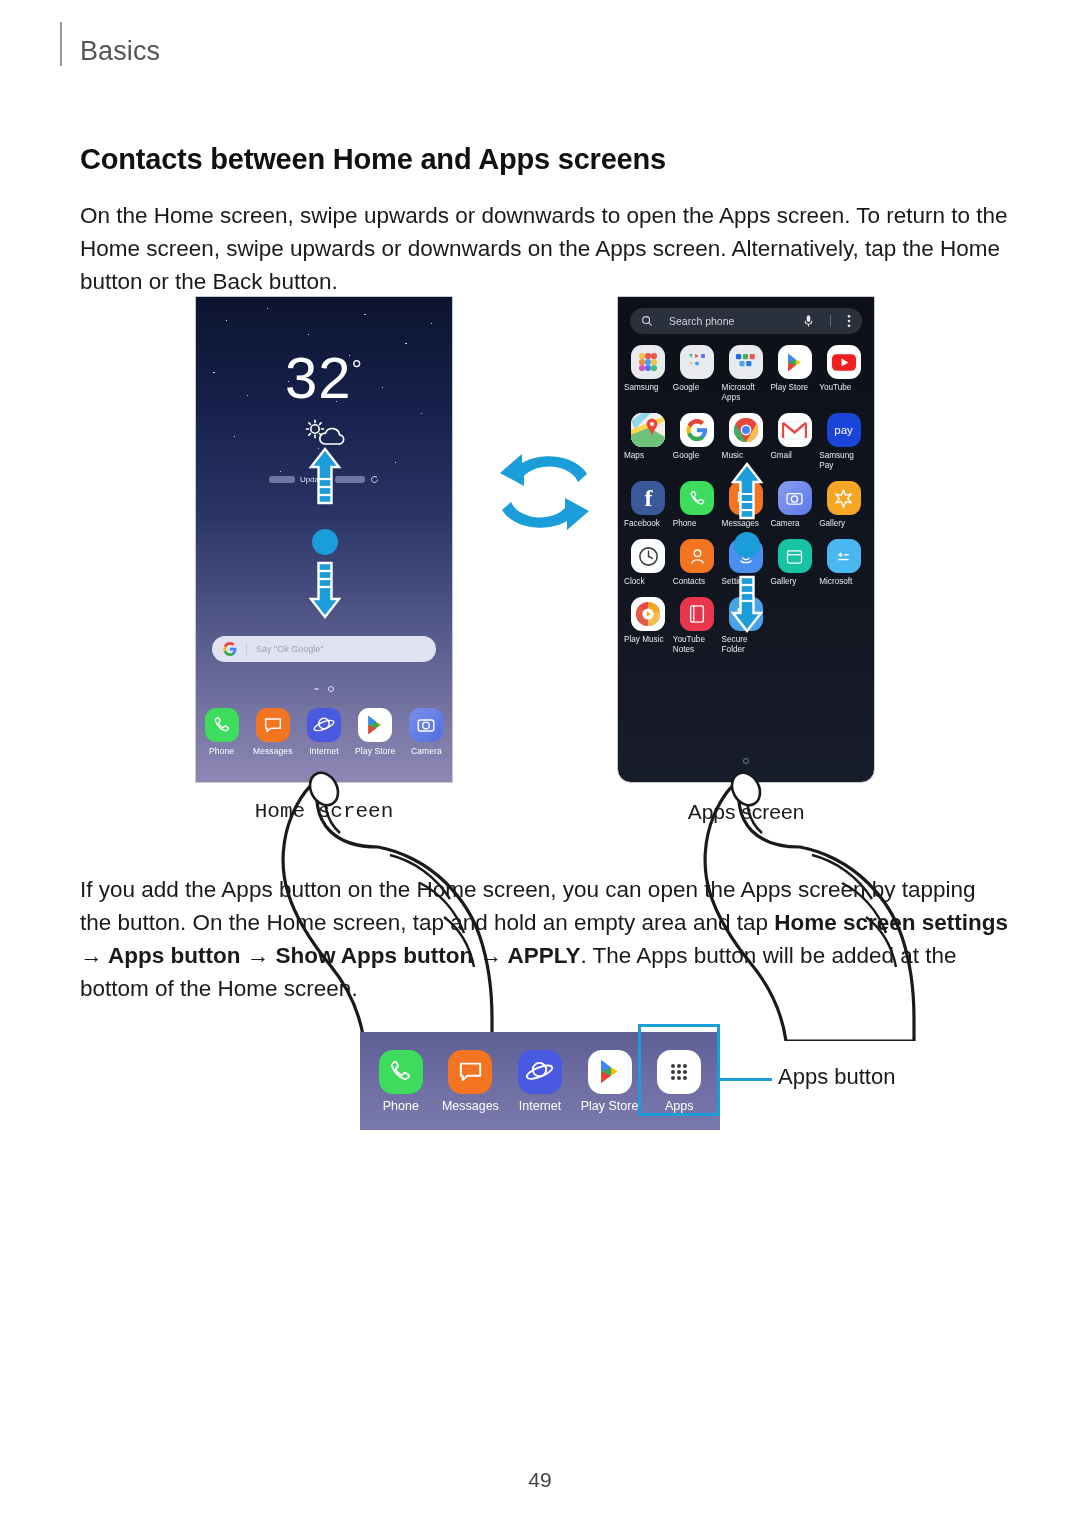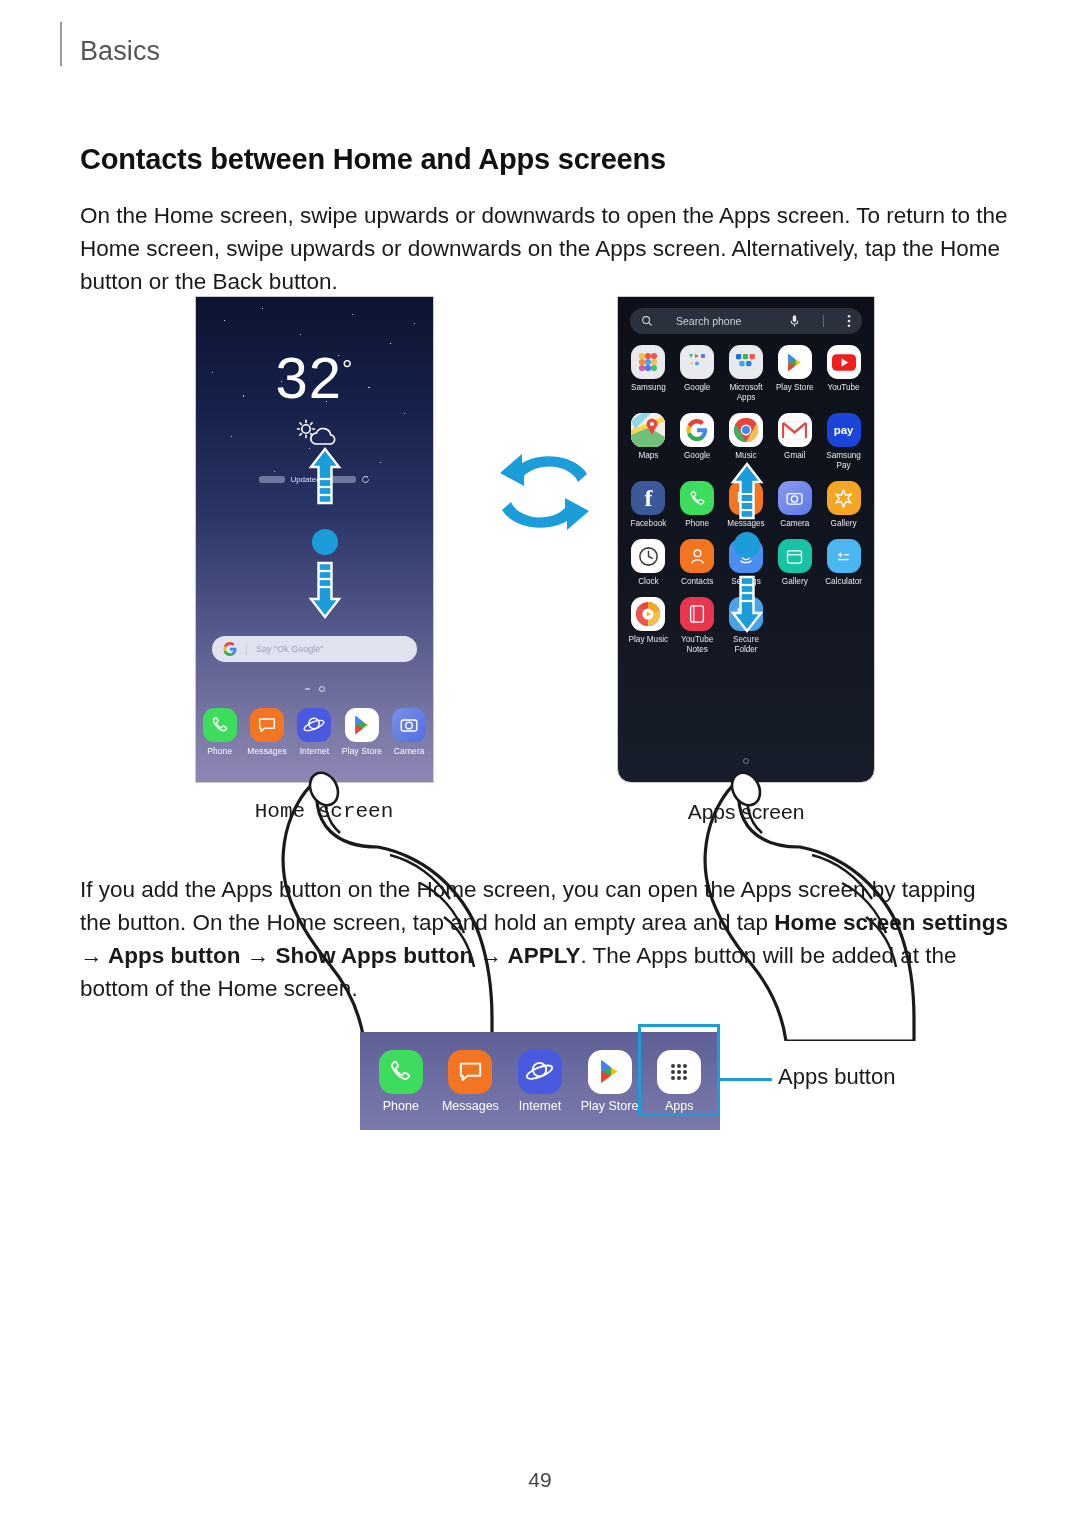--- a/index.html
+++ b/index.html
@@ -45,21 +45,21 @@
   .figure-row{
     position:absolute; left:0; top:296px; width:1080px; height:545px;
   }
 
   
   .phone{
     position:absolute; overflow:hidden;
     border:1px solid #c9c9c9;
   }
   #phone-home{
-    left:195px; top:0px; width:239px; height:487px;
+    left:195px; top:0px; width:258px; height:487px;
     background:linear-gradient(180deg,#0d1430 0%,#16204a 22%,#2a3566 45%,#5b5f90 72%,#7d7aa8 90%,#8d87b4 100%);
   }
   #phone-apps{
     left:617px; top:0px; width:258px; height:487px;
     background:linear-gradient(180deg,#0d1018 0%,#11151f 55%,#181d2b 100%);
     border-radius:0 0 14px 14px;
   }
 
   
   .stars{ position:absolute; left:0; top:0; width:100%; height:60%;
@@ -131,28 +131,28 @@
   
   .sq{
     width:34px; height:34px; border-radius:11px; margin:0 auto;
     display:flex; align-items:center; justify-content:center; position:relative;
   }
 
   
   .search-bar{
     position:absolute; left:12px; right:12px; top:11px; height:26px;
     background:#2a303c; border-radius:14px;
-    display:flex; align-items:center; padding:0 11px; gap:23px;
+    display:flex; align-items:center; padding:0 11px; gap:16px;
   }
   .search-bar .stext{ font-size:10.5px; color:#cfd3dc; flex:1; }
   .app-grid{
     position:absolute; left:6px; right:6px; top:48px;
     display:grid; grid-template-columns:repeat(5,1fr); row-gap:10px;
   }
-  .app-cell{ text-align:center; }
+  .app-cell{ text-align:left; }
   .app-cell .lbl{
     display:block; font-size:8.2px; color:#e8eaee; margin-top:4px; line-height:10px;
   }
   .apps-home-dot{
     position:absolute; left:0; right:0; bottom:14px; text-align:center;
   }
   .apps-home-dot span{
     display:inline-block; width:6px; height:6px; border-radius:50%;
     border:1px solid #707890;
   }
@@ -483,21 +483,21 @@
             <rect x="0.6" y="1" width="24.8" height="18" rx="1.8" fill="#fff" stroke="#e0e0e0" stroke-width="0.6"></rect>
             <path d="M1 2 L13 12 L25 2" fill="none" stroke="#e8453c" stroke-width="2.6"></path>
             <path d="M1 2 L1 18" stroke="#e8453c" stroke-width="2.2"></path>
             <path d="M25 2 L25 18" stroke="#e8453c" stroke-width="2.2"></path>
           </svg>
         </div>
         <span class="lbl">Gmail</span>
       </div>
       <div class="app-cell">
         <div class="sq" style="background:#1b44d8">
-          <span style="color:#fff;font-size:11.5px;font-weight:bold;font-family:'Liberation Sans',sans-serif;">pay</span>
+          <span style="color:#fff;font-size:11.5px;font-weight:normal;font-family:'Liberation Sans',sans-serif;">pay</span>
         </div>
         <span class="lbl">Samsung Pay</span>
       </div>
 
       <div class="app-cell">
         <div class="sq" style="background:#3b5998">
           <span style="color:#fff;font-size:24px;font-weight:bold;font-family:'Liberation Serif',serif;line-height:1;">f</span>
         </div>
         <span class="lbl">Facebook</span>
       </div>
@@ -573,21 +573,21 @@
       </div>
       <div class="app-cell">
         <div class="sq" style="background:#4ab7f0">
           <svg width="21" height="21" viewBox="0 0 24 24">
             <line x1="6" y1="10" x2="11" y2="10" stroke="#fff" stroke-width="1.6"></line>
             <line x1="8.5" y1="7.5" x2="8.5" y2="12.5" stroke="#fff" stroke-width="1.6"></line>
             <line x1="13" y1="10" x2="18" y2="10" stroke="#fff" stroke-width="1.6"></line>
             <line x1="6" y1="15.5" x2="18" y2="15.5" stroke="#fff" stroke-width="1.6"></line>
           </svg>
         </div>
-        <span class="lbl">Calculator</span>
+        <span class="lbl">Microsoft</span>
       </div>
 
       <div class="app-cell">
         <div class="sq" style="background:#ffffff">
           <svg width="26" height="26" viewBox="0 0 26 26">
             <circle cx="13" cy="13" r="12" fill="#e8453c"></circle>
             <path d="M13 1 A12 12 0 0 1 24.4 9.4 L13 13 Z" fill="#f5a623"></path>
             <path d="M24.4 9.4 A12 12 0 0 1 13 25 L13 13 Z" fill="#f5c04a"></path>
             <path d="M13 25 A12 12 0 0 1 4.6 4.6 L13 13 Z" fill="#e8584d"></path>
             <circle cx="13" cy="13" r="5.6" fill="#fff"></circle>

